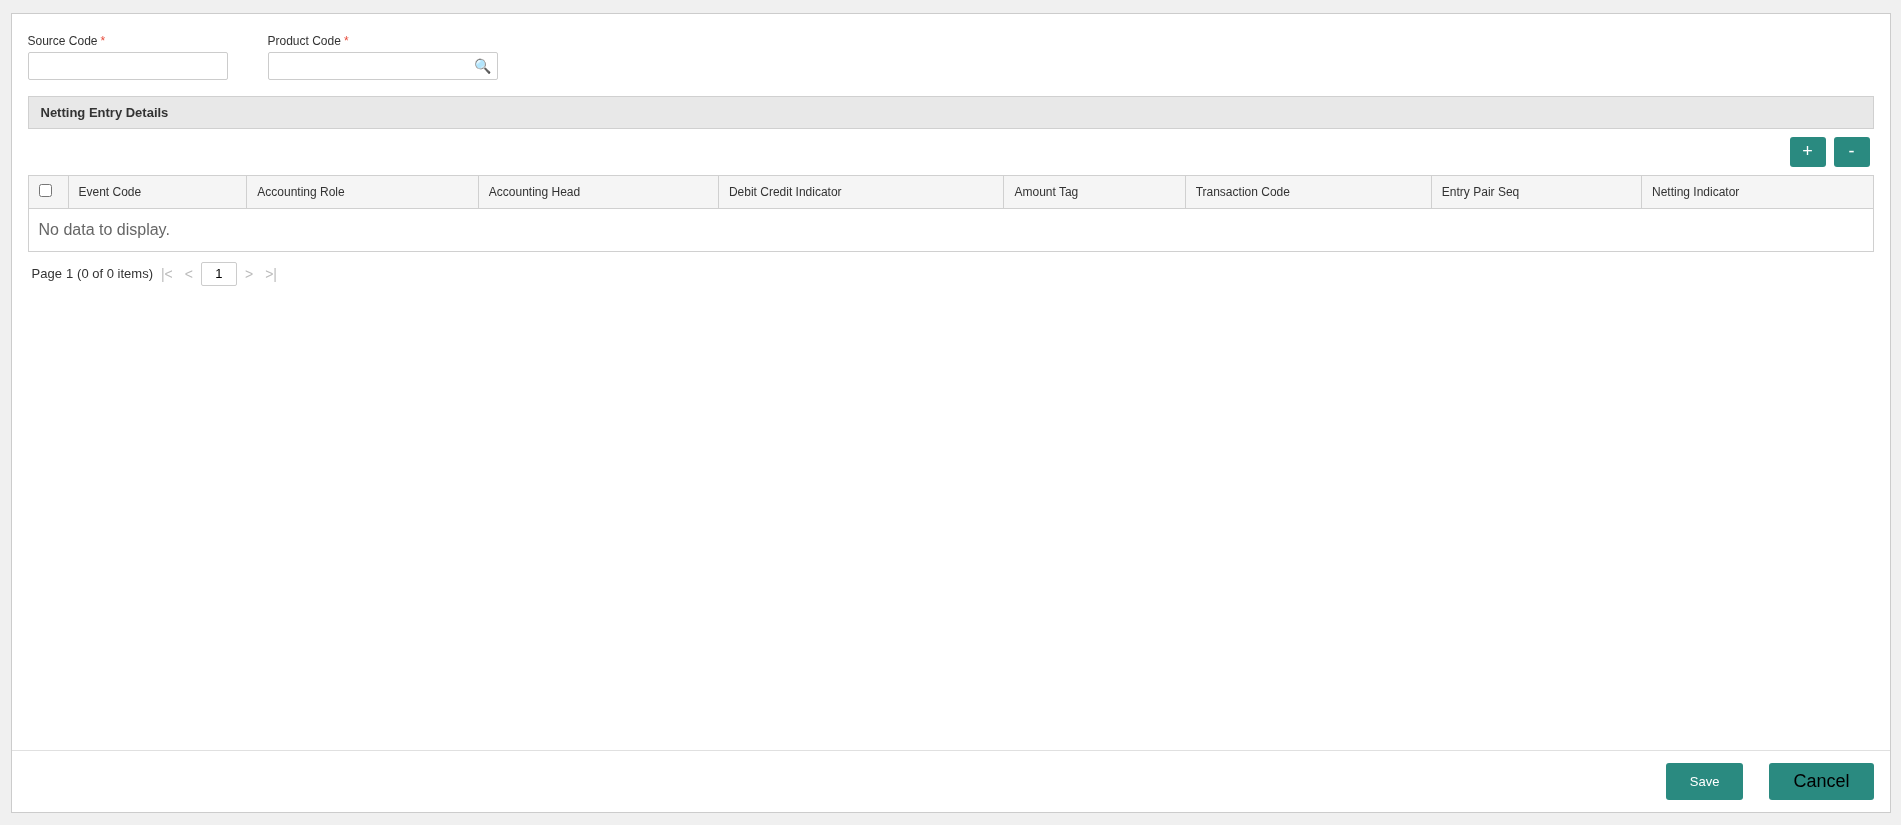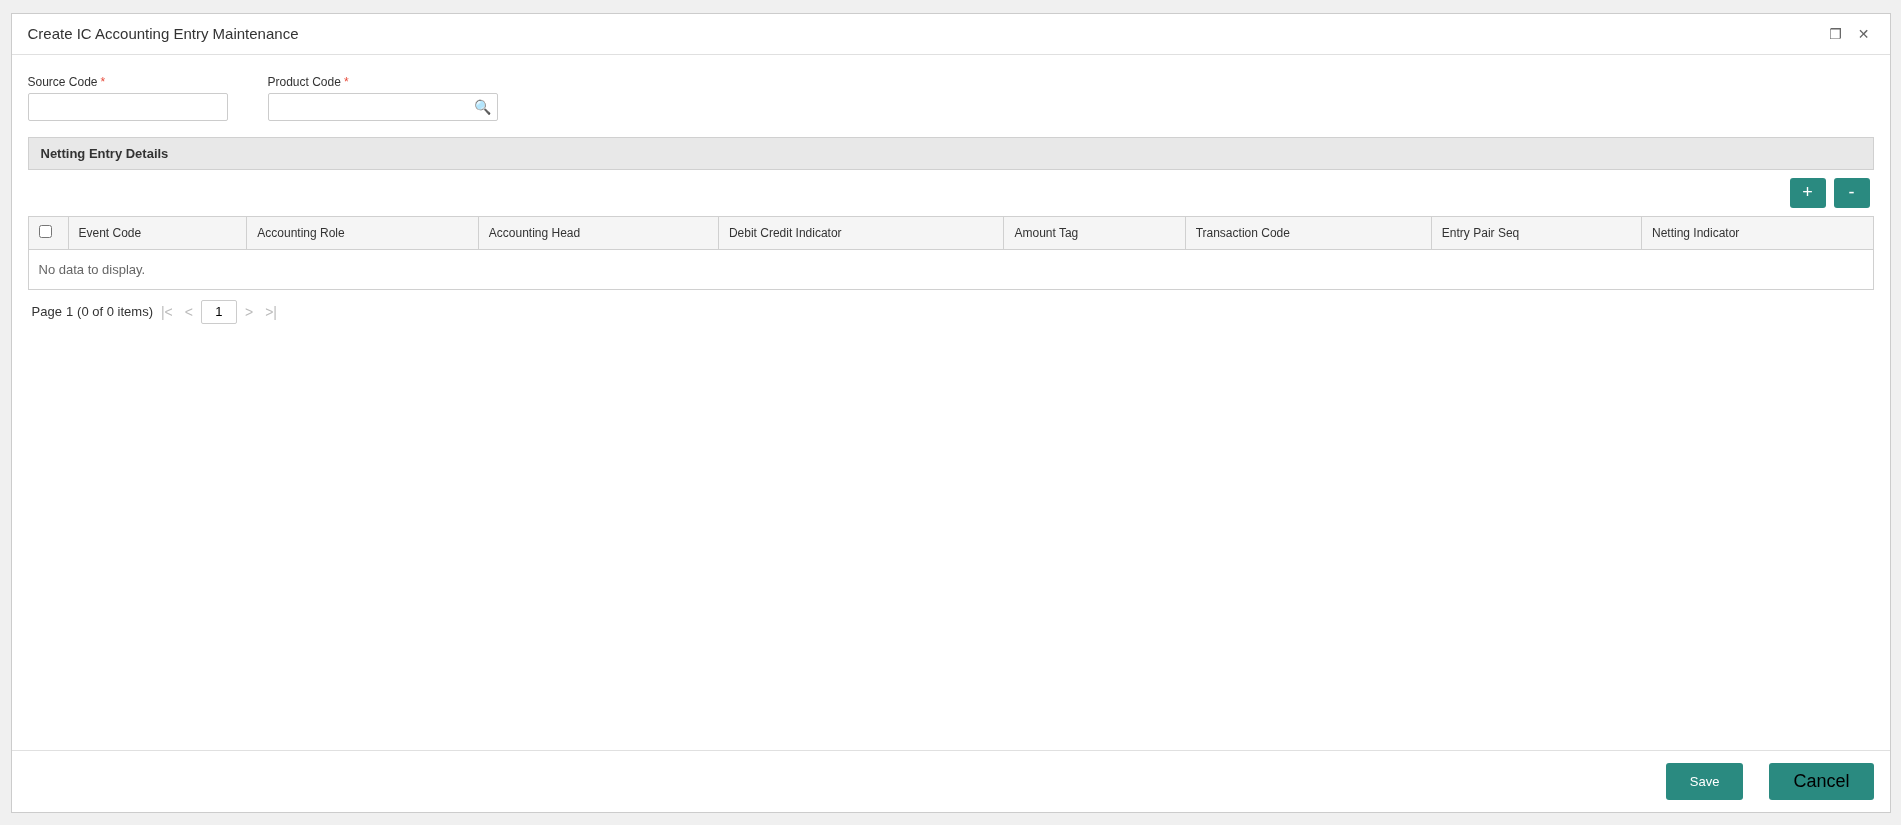--- a/index.html
+++ b/index.html
@@ -154,21 +154,21 @@
       padding: 8px 10px;
       text-align: left;
       font-size: 12px;
       font-weight: normal;
       color: #333;
       white-space: nowrap;
     }
     .data-table td {
       border: 1px solid #d0d0d0;
       padding: 8px 10px;
-      font-size: 13px;
+      font-size: 16px;
       color: #333;
     }
     .no-data-row td {
       color: #666;
       font-style: normal;
       padding: 12px 10px;
     }
     .pagination-row {
       display: flex;
       align-items: center;
@@ -226,27 +226,20 @@
     }
     .th-checkbox {
       width: 40px;
     }
   </style>
 </head>
 <body>
 
 <div class="modal">
 
-  <div class="modal-header">
-    <span class="modal-title">Create IC Accounting Entry Maintenance</span>
-    <div class="header-controls">
-      <button class="header-icon-btn">❐</button>
-      <button class="header-icon-btn">✕</button>
-    </div>
-  </div>
 
   <div class="modal-body">
 
     <div class="fields-row">
 
       <div class="field-group">
         <label class="field-label">
           <span>Source Code</span>
           <span class="required-star">*</span>
         </label>

